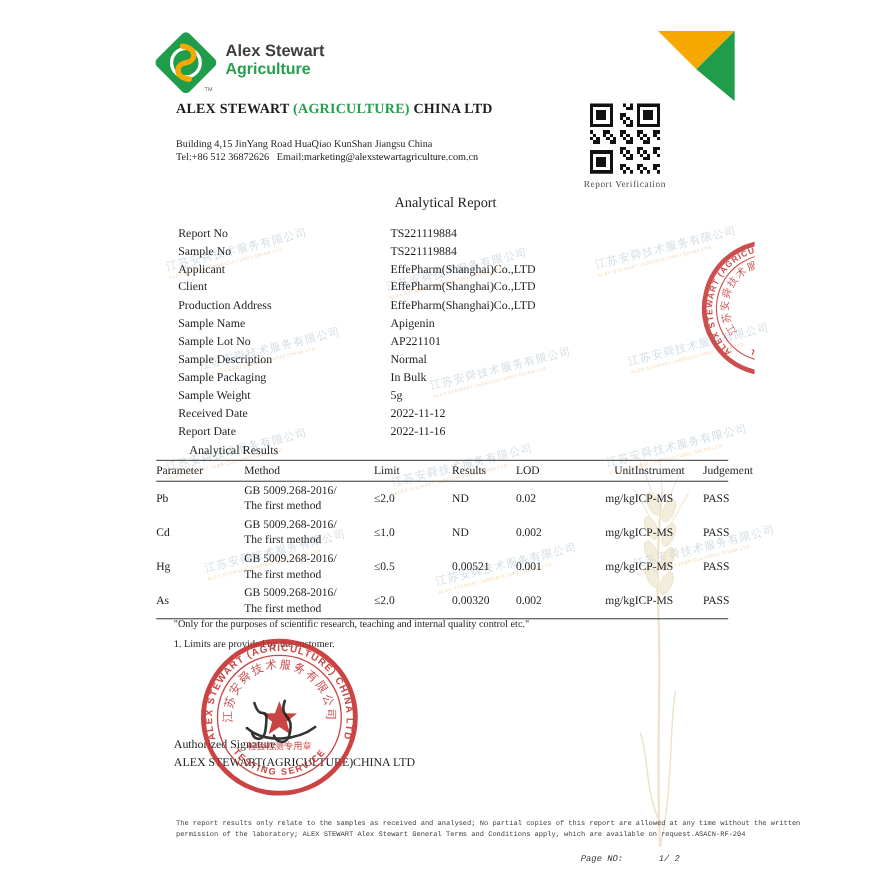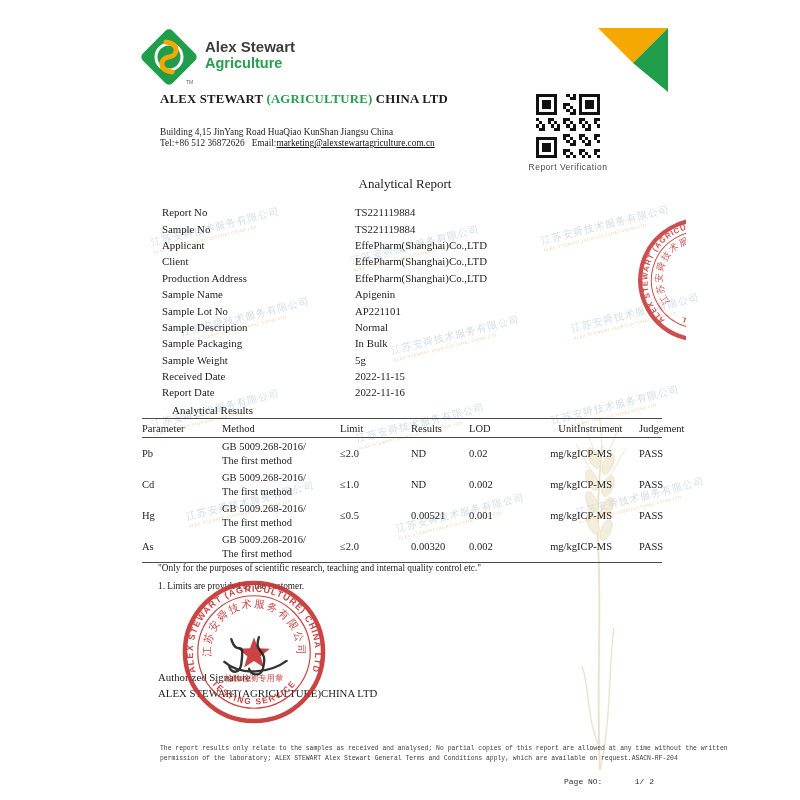--- a/index.html
+++ b/index.html
@@ -7,22 +7,22 @@
         font-family:"Liberation Serif", serif;color:#1d1d1d;}
   .abs{position:absolute;}
   
   .brand-line1{font-family:"Liberation Sans",sans-serif;font-weight:bold;font-size:15px;color:#3d3d3d;line-height:1.05;}
   .brand-line2{font-family:"Liberation Sans",sans-serif;font-weight:bold;font-size:14.5px;color:#27a04e;line-height:1.15;}
   .tm{font-family:"Liberation Sans",sans-serif;font-size:5px;color:#666;}
   .company-name{font-size:12.8px;font-weight:bold;letter-spacing:.2px;white-space:nowrap;}
   .company-green{color:#27a04e;font-family:Liberation Serif, serif;}
   .addr{font-size:9.3px;margin-top:20px;white-space:nowrap;}
   .telrow{font-size:9.3px;margin-top:1px;white-space:nowrap;}
-  .email{text-decoration:underline;color:#111;cursor:pointer;}
-  .qr-caption{font-family:Liberation Sans, sans-serif;font-size:8.5px;color:#4a4a4a;text-align:center;letter-spacing:.5px;}
+  .email{color:#111;cursor:pointer;}
+  .qr-caption{font-family:Liberation Serif, serif;font-size:8.5px;color:#4a4a4a;text-align:center;letter-spacing:.5px;}
   .doc-title{font-size:13px;text-align:center;color:#222;}
   
   .fields{display:flex;flex-direction:column;}
   .frow{display:flex;height:16.4px;align-items:center;font-size:10.8px;}
   .flabel{width:193px;flex:none;}
   .fvalue{white-space:nowrap;text-align:center;}
   
   .results-title{font-size:11px;}
   .tbl{width:520px;font-size:10.5px;}
   .thead{display:flex;align-items:center;height:18px;border-top:1.6px solid #4a4a4a;border-bottom:1px solid #4a4a4a;}
@@ -295,21 +295,21 @@
     <div class="frow">
         <span class="flabel">Sample Packaging</span>
         <span class="fvalue">In Bulk</span>
       </div>
     <div class="frow">
         <span class="flabel">Sample Weight</span>
         <span class="fvalue">5g</span>
       </div>
     <div class="frow">
         <span class="flabel">Received Date</span>
-        <span class="fvalue">2022-11-15</span>
+        <span class="fvalue">2022-11-12</span>
       </div>
     <div class="frow">
         <span class="flabel">Report Date</span>
         <span class="fvalue">2022-11-16</span>
       </div>
   </div>
 
   <div class="abs results-title" style="left:172px;top:404px;z-index:1;">Analytical Results</div>
 
   <div class="abs tbl" style="left:142px;top:418px;z-index:1;">
@@ -422,18 +422,18 @@
   </div>
 
   <div class="abs auth" style="left:158px;top:671px;z-index:1;">Authorized Signature</div>
   <div class="abs auth" style="left:158px;top:687px;z-index:1;">ALEX STEWART(AGRICULTURE)CHINA LTD</div>
 
   <div class="abs foot" style="left:160px;top:745px;width:482px;z-index:1;">The report results only relate to the samples as received and analysed;  No partial copies of this report are allowed at any time without the written</div>
   <div class="abs foot foot-row" style="left:160px;top:755px;width:482px;z-index:1;">
     <span>permission of the laboratory; ALEX STEWART Alex Stewart General Terms and Conditions apply, which are available on request.</span>
     <span>ASACN-RF-204</span>
   </div>
-  <div class="abs pageno" style="left:564px;top:777px;width:90px;z-index:1;">
+  <div class="abs pageno" style="left:528px;top:777px;width:90px;z-index:1;font-style:italic;">
     <span>Page NO:</span>
     <span>1/ 2</span>
   </div>
 
 </div>
 
 </body></html>

